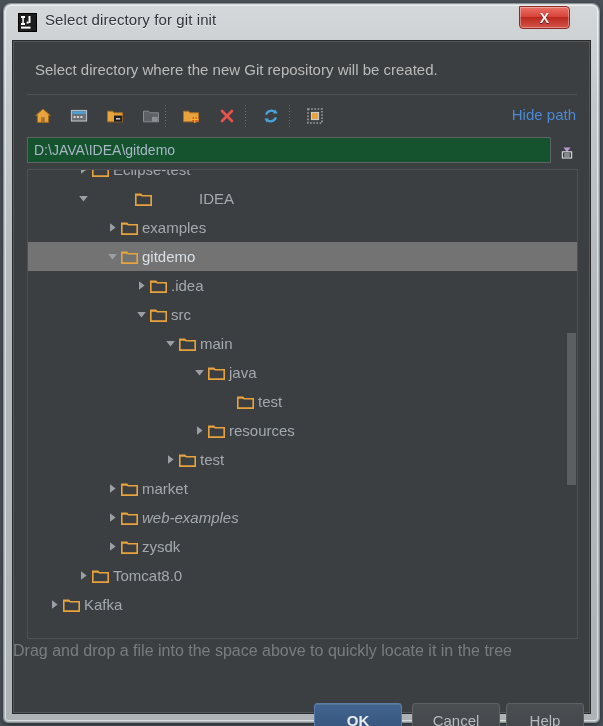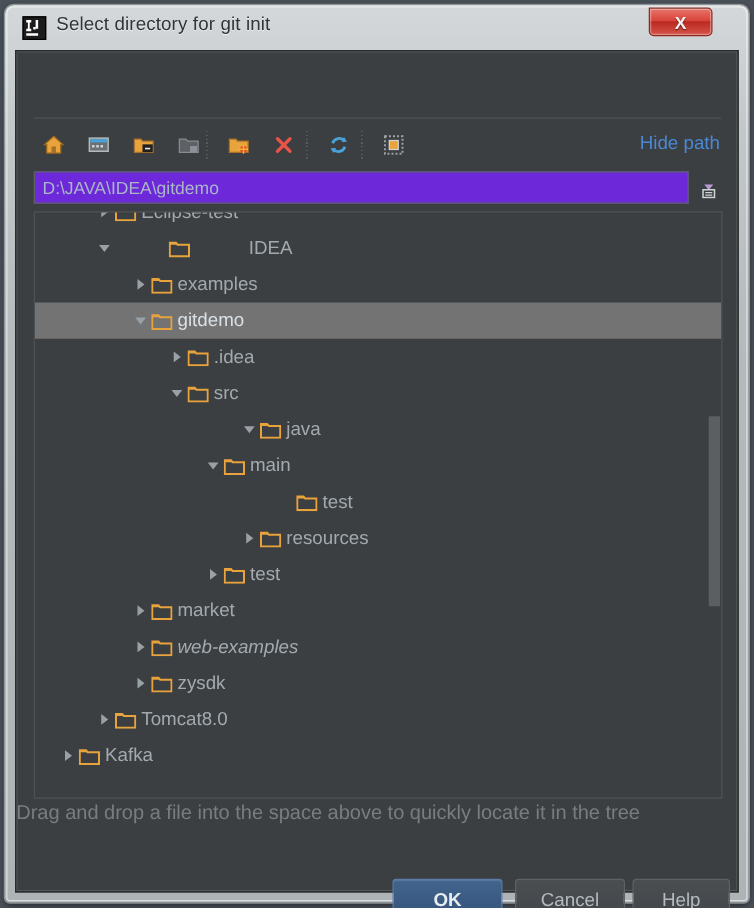--- a/index.html
+++ b/index.html
@@ -98,21 +98,21 @@
     position: absolute; right: 2px; top: 7px;
     font-size: 15px; color: #4a88d4; cursor: pointer;
   }
 
   
   #path-row {
     position: absolute; left: 14px; top: 96px; width: 551px; height: 26px;
   }
   #path-input {
     position: absolute; left: 0; top: 0; width: 524px; height: 26px;
-    background: #6d28d9;
+    background: #14532d;
     border: 1px solid #5e6264;
     color: #a9b7c6;
     font-size: 14px;
     font-family: "Liberation Sans", sans-serif;
     padding: 0 6px;
     outline: none;
   }
   #paste-icon-btn {
     position: absolute; right: 0; top: 0; width: 22px; height: 26px;
     display: flex; align-items: center; justify-content: center; cursor: pointer;
@@ -219,20 +219,21 @@
       </svg>
     </div>
     <div id="title-text">Select directory for git init</div>
     <div id="close-button">
       <span class="x">X</span>
     </div>
   </div>
 
   <div id="dialog-body">
 
+    <div id="prompt-label">Select directory where the new Git repository will be created.</div>
     <div id="prompt-divider"></div>
 
     <div id="toolbar">
 
       <div class="tb-btn" style="left:2px;">
         <svg width="18" height="18" viewBox="0 0 18 18">
           <path d="M9 2 L16.4 8.6 L14.6 8.6 L14.6 15.4 L3.4 15.4 L3.4 8.6 L1.6 8.6 Z" fill="#e8a33d" stroke="#9a6a1d" stroke-width="1"></path>
           <rect x="7.2" y="10.2" width="3.6" height="5.2" fill="#a8712a"></rect>
         </svg>
       </div>
@@ -400,47 +401,47 @@
               </svg>
             </span>
             <span class="folder">
               <svg width="17" height="14" viewBox="0 0 17 14">
                 <path d="M0.8 2.2 h5.0 l1.3 1.5 h9.1 v9.4 h-15.4 Z" fill="none" stroke="#e8a33d" stroke-width="1.6"></path>
                 <path d="M0.8 2.2 h5.0 l1.3 1.5 h-6.3 Z" fill="#e8a33d"></path>
               </svg>
             </span>
             <span class="label">src</span>
           </div>
+          <div class="tree-row" style="padding-left: 134px;">
+            <span class="twisty">
+              <svg width="11" height="11" viewBox="0 0 11 11">
+                <polygon points="1.2,3 9.8,3 5.5,8.6" fill="#9aa1a6"></polygon>
+              </svg>
+            </span>
+            <span class="folder">
+              <svg width="17" height="14" viewBox="0 0 17 14">
+                <path d="M0.8 2.2 h5.0 l1.3 1.5 h9.1 v9.4 h-15.4 Z" fill="none" stroke="#e8a33d" stroke-width="1.6"></path>
+                <path d="M0.8 2.2 h5.0 l1.3 1.5 h-6.3 Z" fill="#e8a33d"></path>
+              </svg>
+            </span>
+            <span class="label">main</span>
+          </div>
           <div class="tree-row" style="padding-left: 163px;">
             <span class="twisty">
               <svg width="11" height="11" viewBox="0 0 11 11">
                 <polygon points="1.2,3 9.8,3 5.5,8.6" fill="#9aa1a6"></polygon>
               </svg>
             </span>
             <span class="folder">
               <svg width="17" height="14" viewBox="0 0 17 14">
                 <path d="M0.8 2.2 h5.0 l1.3 1.5 h9.1 v9.4 h-15.4 Z" fill="none" stroke="#e8a33d" stroke-width="1.6"></path>
                 <path d="M0.8 2.2 h5.0 l1.3 1.5 h-6.3 Z" fill="#e8a33d"></path>
               </svg>
             </span>
             <span class="label">java</span>
-          </div>
-          <div class="tree-row" style="padding-left: 134px;">
-            <span class="twisty">
-              <svg width="11" height="11" viewBox="0 0 11 11">
-                <polygon points="1.2,3 9.8,3 5.5,8.6" fill="#9aa1a6"></polygon>
-              </svg>
-            </span>
-            <span class="folder">
-              <svg width="17" height="14" viewBox="0 0 17 14">
-                <path d="M0.8 2.2 h5.0 l1.3 1.5 h9.1 v9.4 h-15.4 Z" fill="none" stroke="#e8a33d" stroke-width="1.6"></path>
-                <path d="M0.8 2.2 h5.0 l1.3 1.5 h-6.3 Z" fill="#e8a33d"></path>
-              </svg>
-            </span>
-            <span class="label">main</span>
           </div>
           <div class="tree-row" style="padding-left: 192px;">
             <span class="twisty"></span>
             <span class="folder">
               <svg width="17" height="14" viewBox="0 0 17 14">
                 <path d="M0.8 2.2 h5.0 l1.3 1.5 h9.1 v9.4 h-15.4 Z" fill="none" stroke="#e8a33d" stroke-width="1.6"></path>
                 <path d="M0.8 2.2 h5.0 l1.3 1.5 h-6.3 Z" fill="#e8a33d"></path>
               </svg>
             </span>
             <span class="label">test</span>

